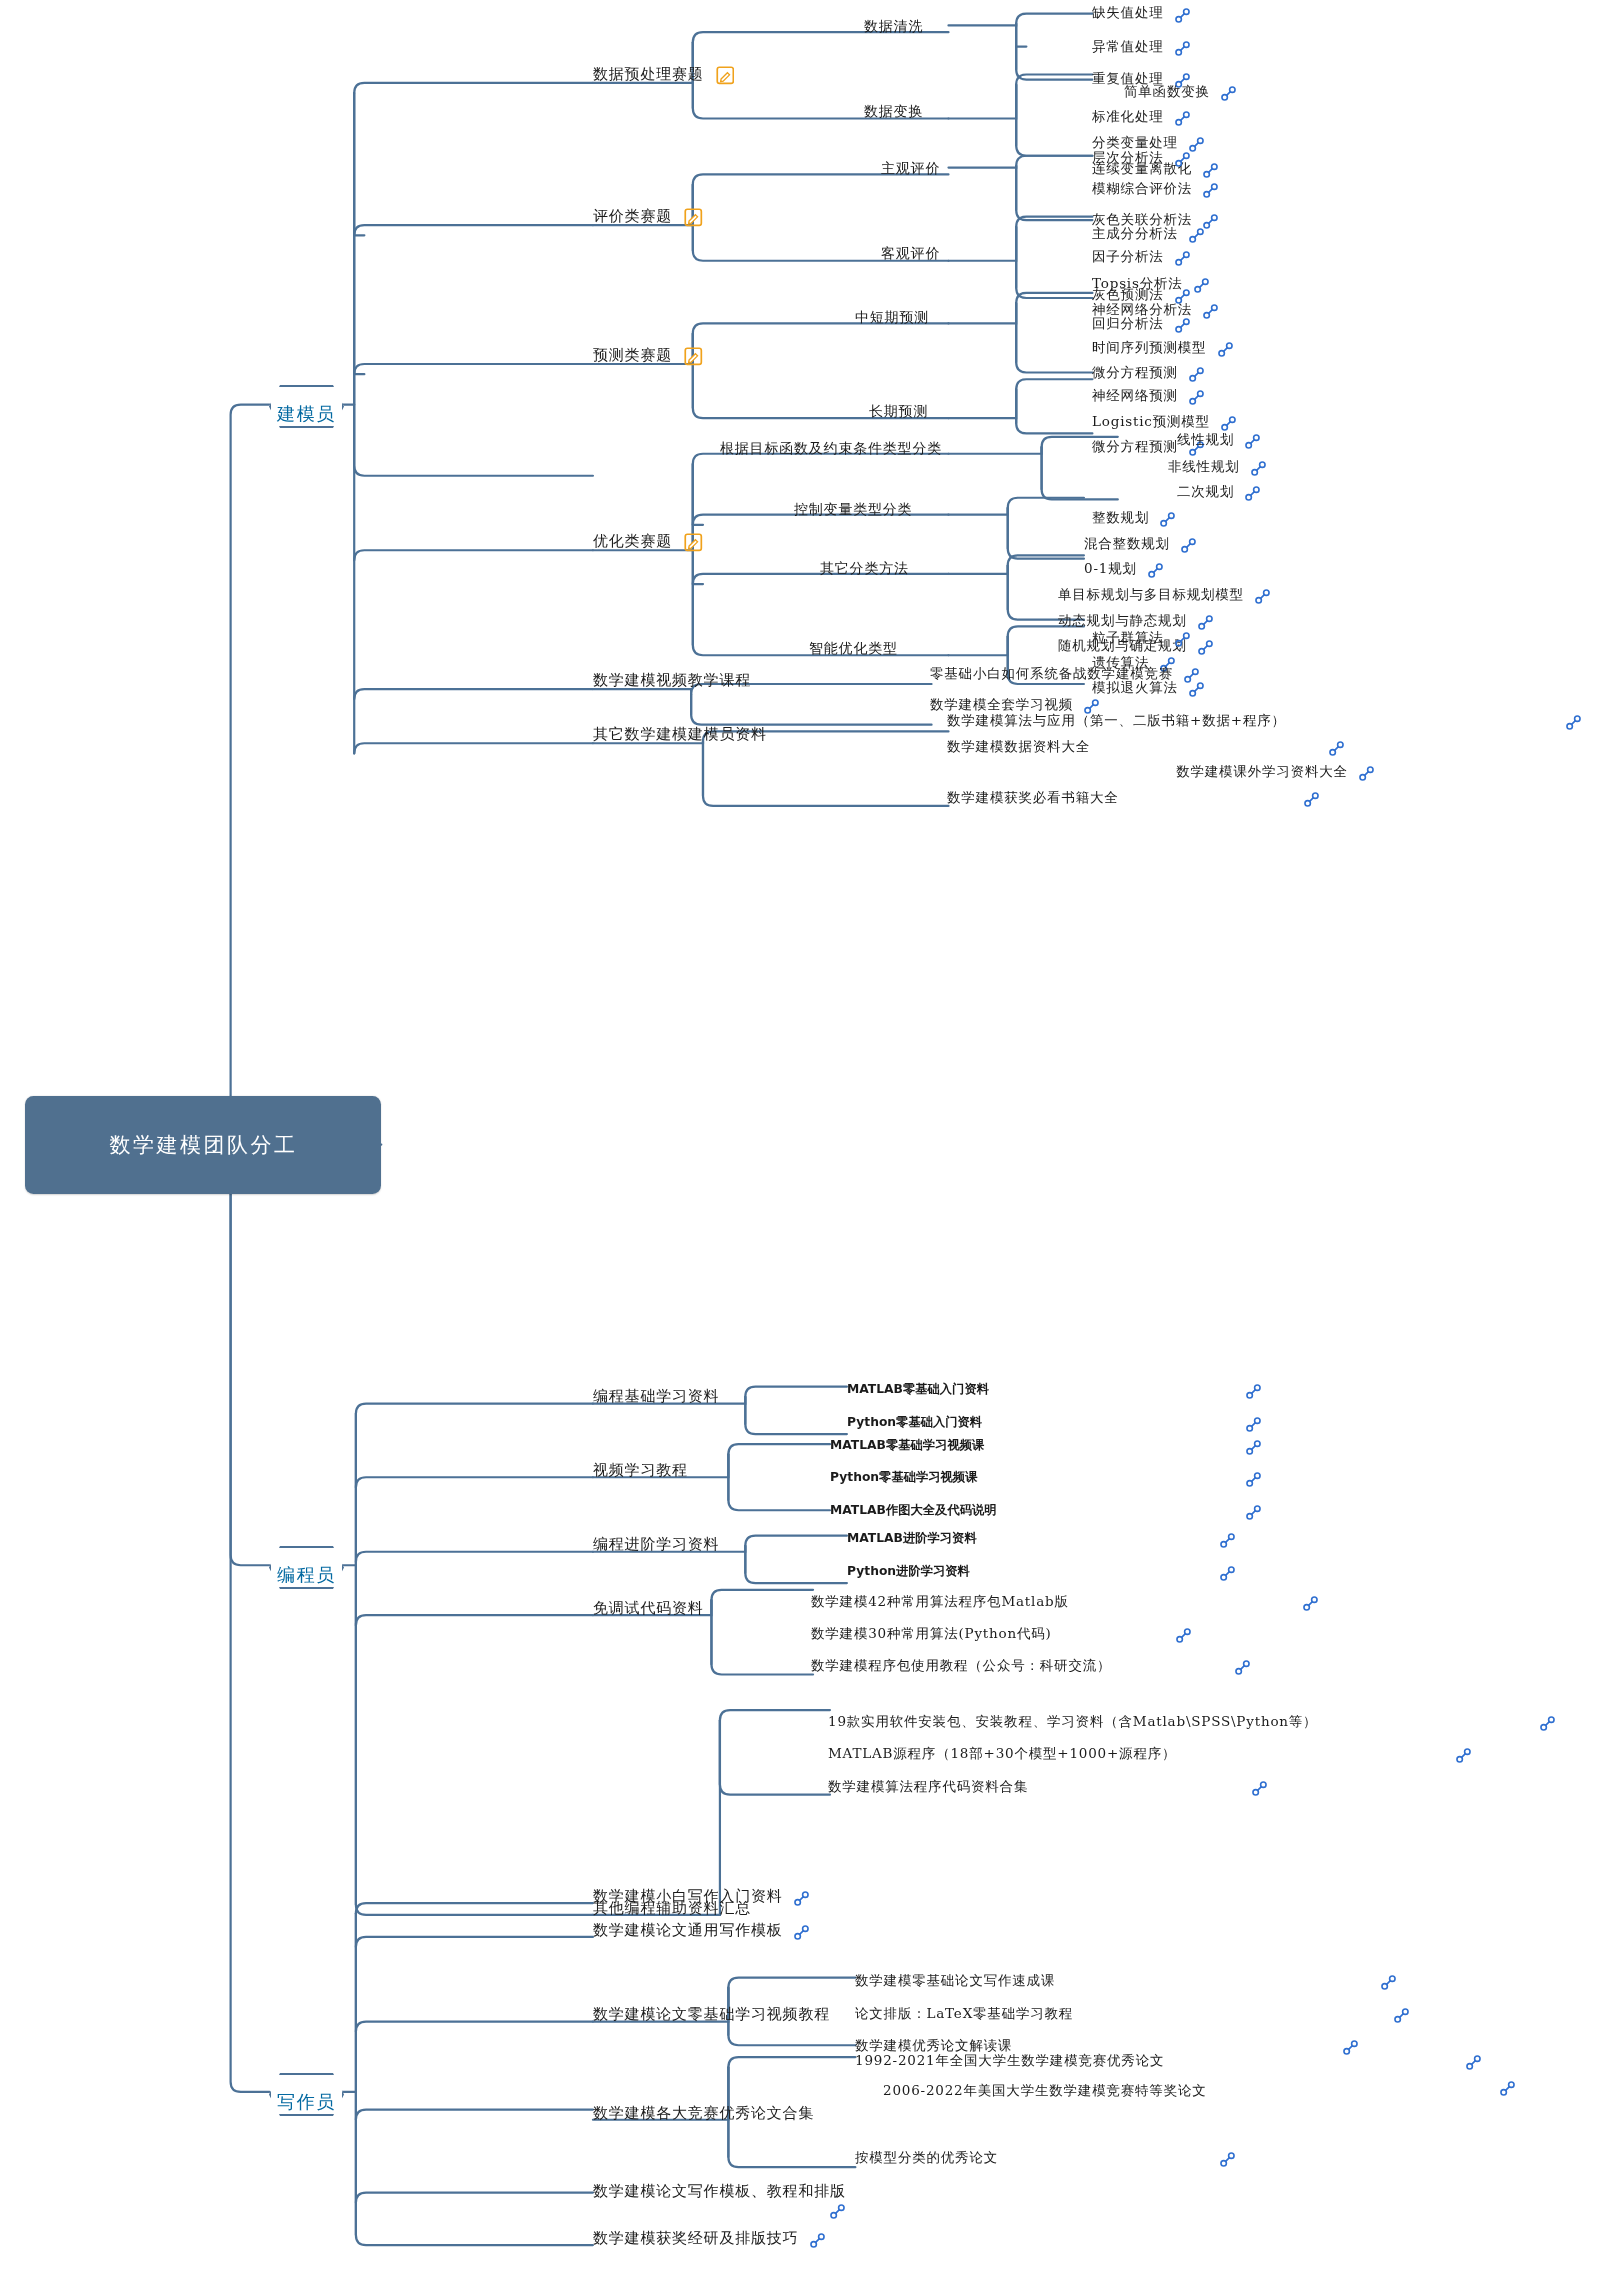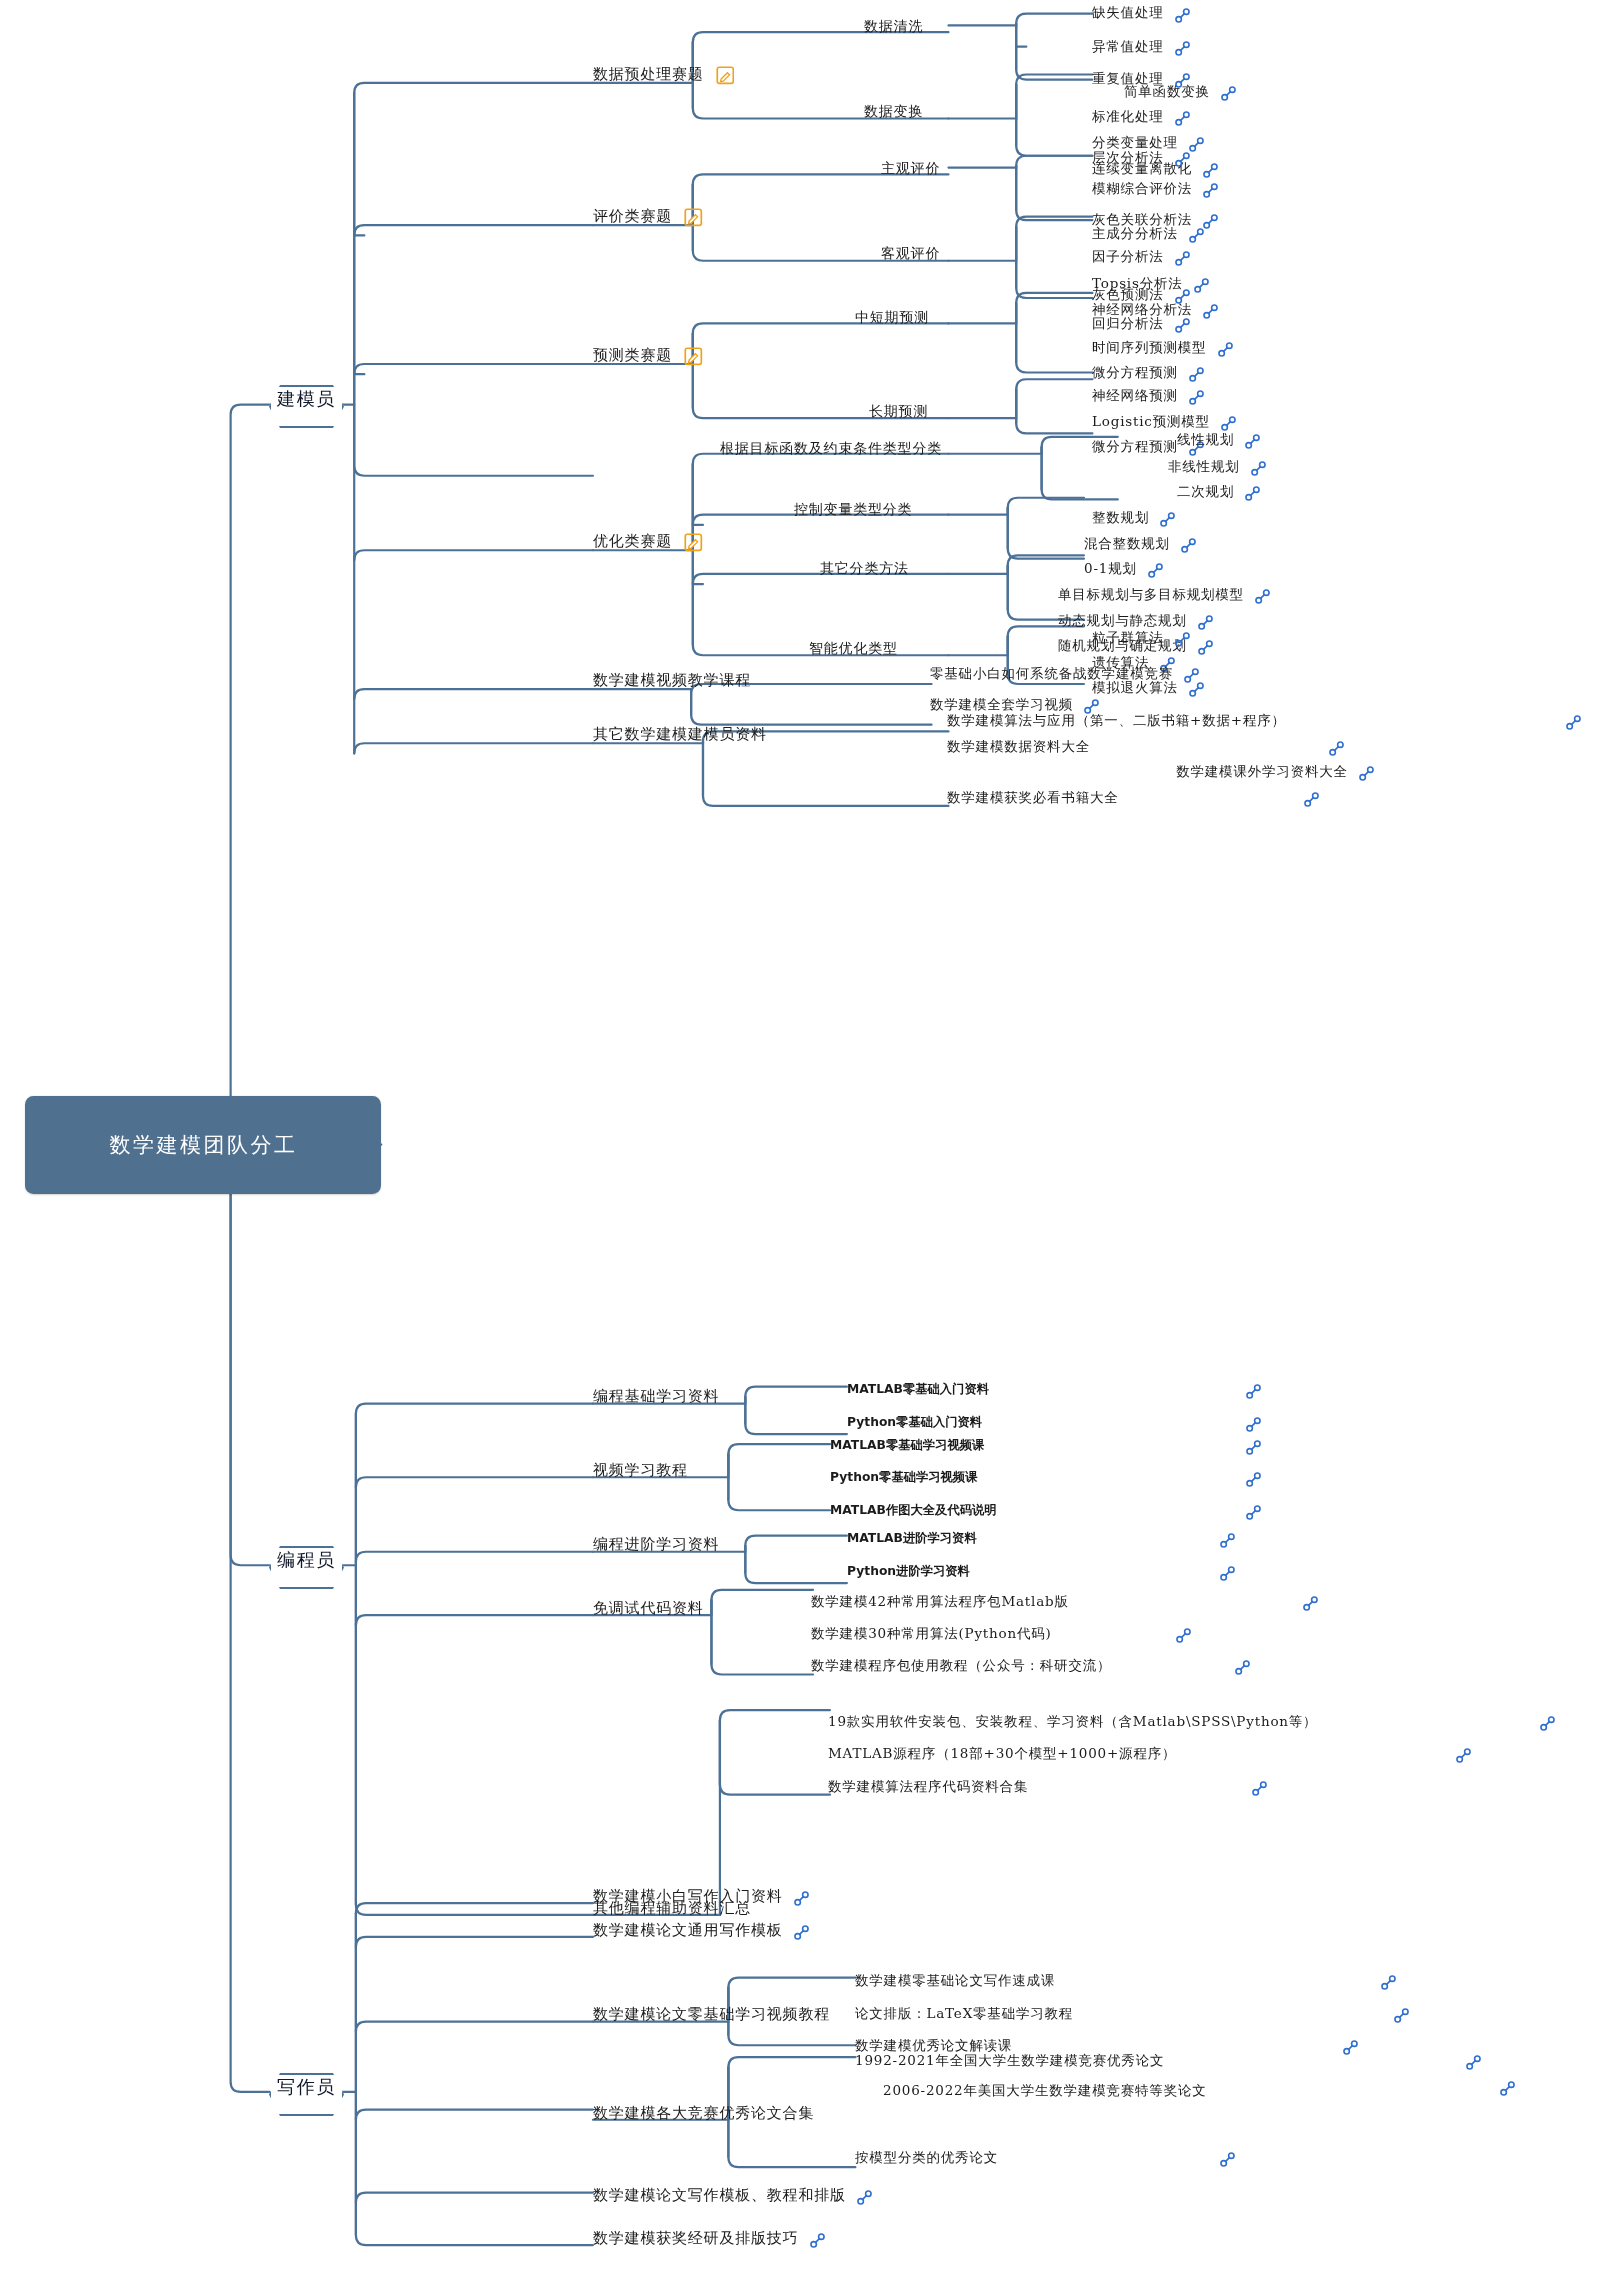--- a/index.html
+++ b/index.html
@@ -14,22 +14,22 @@
     position:absolute;left:25.4px;top:1096px;width:356px;height:98px;
     background:#50708f;border-radius:8.5px;
     display:flex;align-items:center;justify-content:center;
     color:#ffffff;font-size:21px;letter-spacing:2.5px;
     box-shadow:0 0.8px 1.7px rgba(0,0,0,.18);
   }
 
   
   .role-node{
     position:absolute;height:39px;
-    display:flex;align-items:flex-start;justify-content:center;
-    color:#0f172a;font-size:18px;letter-spacing:1.7px;
+    display:flex;align-items:flex-end;justify-content:center;
+    color:#0369a1;font-size:18px;letter-spacing:1.7px;
     background:#ffffff;border:2.1px solid #4c7196;
     clip-path:polygon(11px 0,calc(100% - 11px) 0,100% 50%,calc(100% - 11px) 100%,11px 100%,0 50%);
   }
   .role-node .rlabel{position:relative;z-index:2;}
 
   
   .node{
     position:absolute;display:flex;align-items:flex-end;
     height:29px;white-space:nowrap;
     font-size:14.4px;color:#1b1b1b;letter-spacing:0.8px;
@@ -1022,21 +1022,21 @@
         <svg viewBox="0 0 20 20">
           <g fill="none" stroke="#2f6fd0" stroke-width="1.9">
             <path d="M7.5 12.5 L12.5 7.5"></path>
             <circle cx="5.5" cy="14.5" r="3.2"></circle>
             <circle cx="14.5" cy="5.5" r="3.2"></circle>
           </g>
         </svg>
       </span>
   </div>
 
-  <div class="node lv2" style="left:593px;top:2179px;">
+  <div class="node lv2" style="left:593px;top:2179px;flex-direction:column;">
     <span class="txt">数学建模论文写作模板、教程和排版</span>
     <span class="link-icon">
         <svg viewBox="0 0 20 20">
           <g fill="none" stroke="#2f6fd0" stroke-width="1.9">
             <path d="M7.5 12.5 L12.5 7.5"></path>
             <circle cx="5.5" cy="14.5" r="3.2"></circle>
             <circle cx="14.5" cy="5.5" r="3.2"></circle>
           </g>
         </svg>
       </span>

